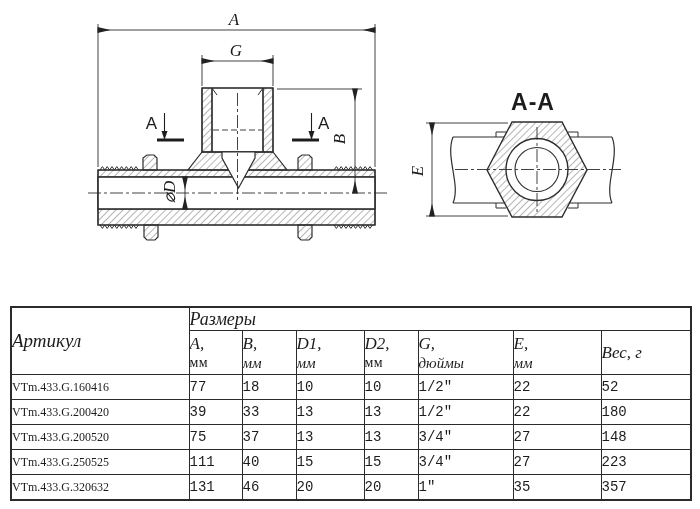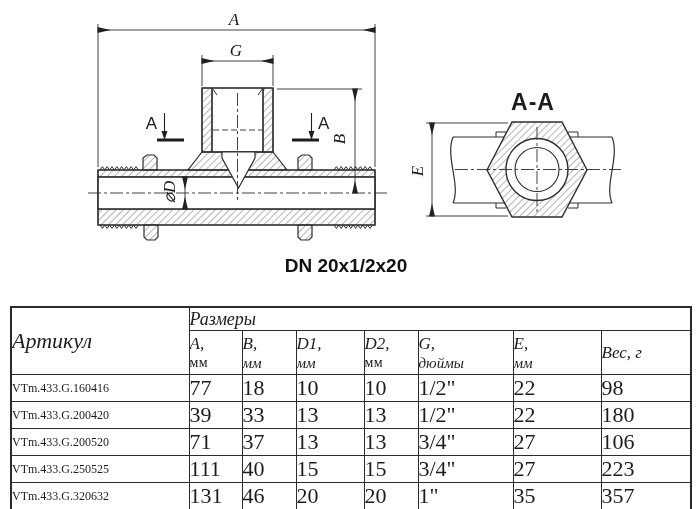--- a/index.html
+++ b/index.html
@@ -11,28 +11,28 @@
   .cuttxt{font-family:"Liberation Sans",sans-serif;font-size:17px;fill:#1c1c1c;}
   .sectxt{font-family:"Liberation Sans",sans-serif;font-size:23px;font-weight:600;fill:#1c1c1c;letter-spacing:1px;}
   #dn-caption{position:absolute;left:246px;top:255px;width:200px;text-align:center;
         font-family:"Liberation Sans",sans-serif;font-weight:bold;font-size:19px;color:#111;}
   
   #spec-table{position:absolute;left:10px;top:306px;width:680px;border-collapse:collapse;
         table-layout:fixed;font-family:"Liberation Serif",serif;}
   #spec-table th,#spec-table td{border:1px solid #2b2b2b;padding:0;margin:0;vertical-align:middle;
         font-weight:normal;text-align:left;overflow:hidden;white-space:nowrap;}
   #spec-table{border:2px solid #2b2b2b;}
-  th.article-h{font-style:italic;font-size:22px;padding:3px 0 0 14px;vertical-align:top;}
+  th.article-h{font-style:italic;font-size:19px;padding:3px 0 0 14px;vertical-align:top;}
   th.sizes-h{font-style:italic;font-size:18px;text-align:center;height:22px;}
   th.col-h{vertical-align:top;padding:2px 0 0 13px;height:43px;}
   .col-h .l1{font-style:italic;font-size:17px;line-height:20px;}
   .col-h .l2{font-style:italic;font-size:15px;line-height:18px;font-family:Liberation Serif, serif;}
   .col-h .l2.upright{font-style:normal;font-size:14px;letter-spacing:.5px;}
   td.art{font-size:12px;padding-left:8px;height:24px;}
-  td.num{font-size:22px;padding-left:9px;height:24px;}
+  td.num{font-size:14px;padding-left:9px;height:24px;font-family:Liberation Mono, monospace;}
   tr.data td{border-top:3px double #2b2b2b;}
 </style>
 </head>
 <body>
 
 <div id="page">
 
   <svg id="drawing" width="700" height="300" viewBox="0 0 700 300">
     <defs>
       <pattern id="hatch" width="5" height="5" patternUnits="userSpaceOnUse" patternTransform="rotate(45)">
@@ -133,21 +133,20 @@
       <g stroke-width="0.9">
         <path d="M426,123 H508 M426,216 H508"></path>
         <line x1="432" y1="123" x2="432" y2="216" marker-start="url(#arrS)" marker-end="url(#arr)"></line>
       </g>
 
       <text class="dimtxt" x="423" y="171" text-anchor="middle" stroke="none" fill="#1c1c1c" transform="rotate(-90 423 171)">E</text>
       <text class="sectxt" x="533" y="110" text-anchor="middle" stroke="none" fill="#1c1c1c">A-A</text>
     </g>
   </svg>
 
-  <div id="dn-caption">DN 20x1/2x20</div>
 
   <table id="spec-table">
     <colgroup>
       <col style="width:178px">
         <col style="width:53px">
         <col style="width:54px">
         <col style="width:68px">
       <col style="width:54px">
         <col style="width:95px">
         <col style="width:88px">
@@ -190,41 +189,41 @@
       </tr>
 
       <tr class="data">
         <td class="art">VTm.433.G.160416</td>
         <td class="num">77</td>
         <td class="num">18</td>
         <td class="num">10</td>
         <td class="num">10</td>
         <td class="num">1/2"</td>
         <td class="num">22</td>
-        <td class="num">98</td>
+        <td class="num">52</td>
       </tr>
       <tr class="data">
         <td class="art">VTm.433.G.200420</td>
         <td class="num">39</td>
         <td class="num">33</td>
         <td class="num">13</td>
         <td class="num">13</td>
         <td class="num">1/2"</td>
         <td class="num">22</td>
         <td class="num">180</td>
       </tr>
       <tr class="data">
         <td class="art">VTm.433.G.200520</td>
-        <td class="num">71</td>
+        <td class="num">75</td>
         <td class="num">37</td>
         <td class="num">13</td>
         <td class="num">13</td>
         <td class="num">3/4"</td>
         <td class="num">27</td>
-        <td class="num">106</td>
+        <td class="num">148</td>
       </tr>
       <tr class="data">
         <td class="art">VTm.433.G.250525</td>
         <td class="num">111</td>
         <td class="num">40</td>
         <td class="num">15</td>
         <td class="num">15</td>
         <td class="num">3/4"</td>
         <td class="num">27</td>
         <td class="num">223</td>

